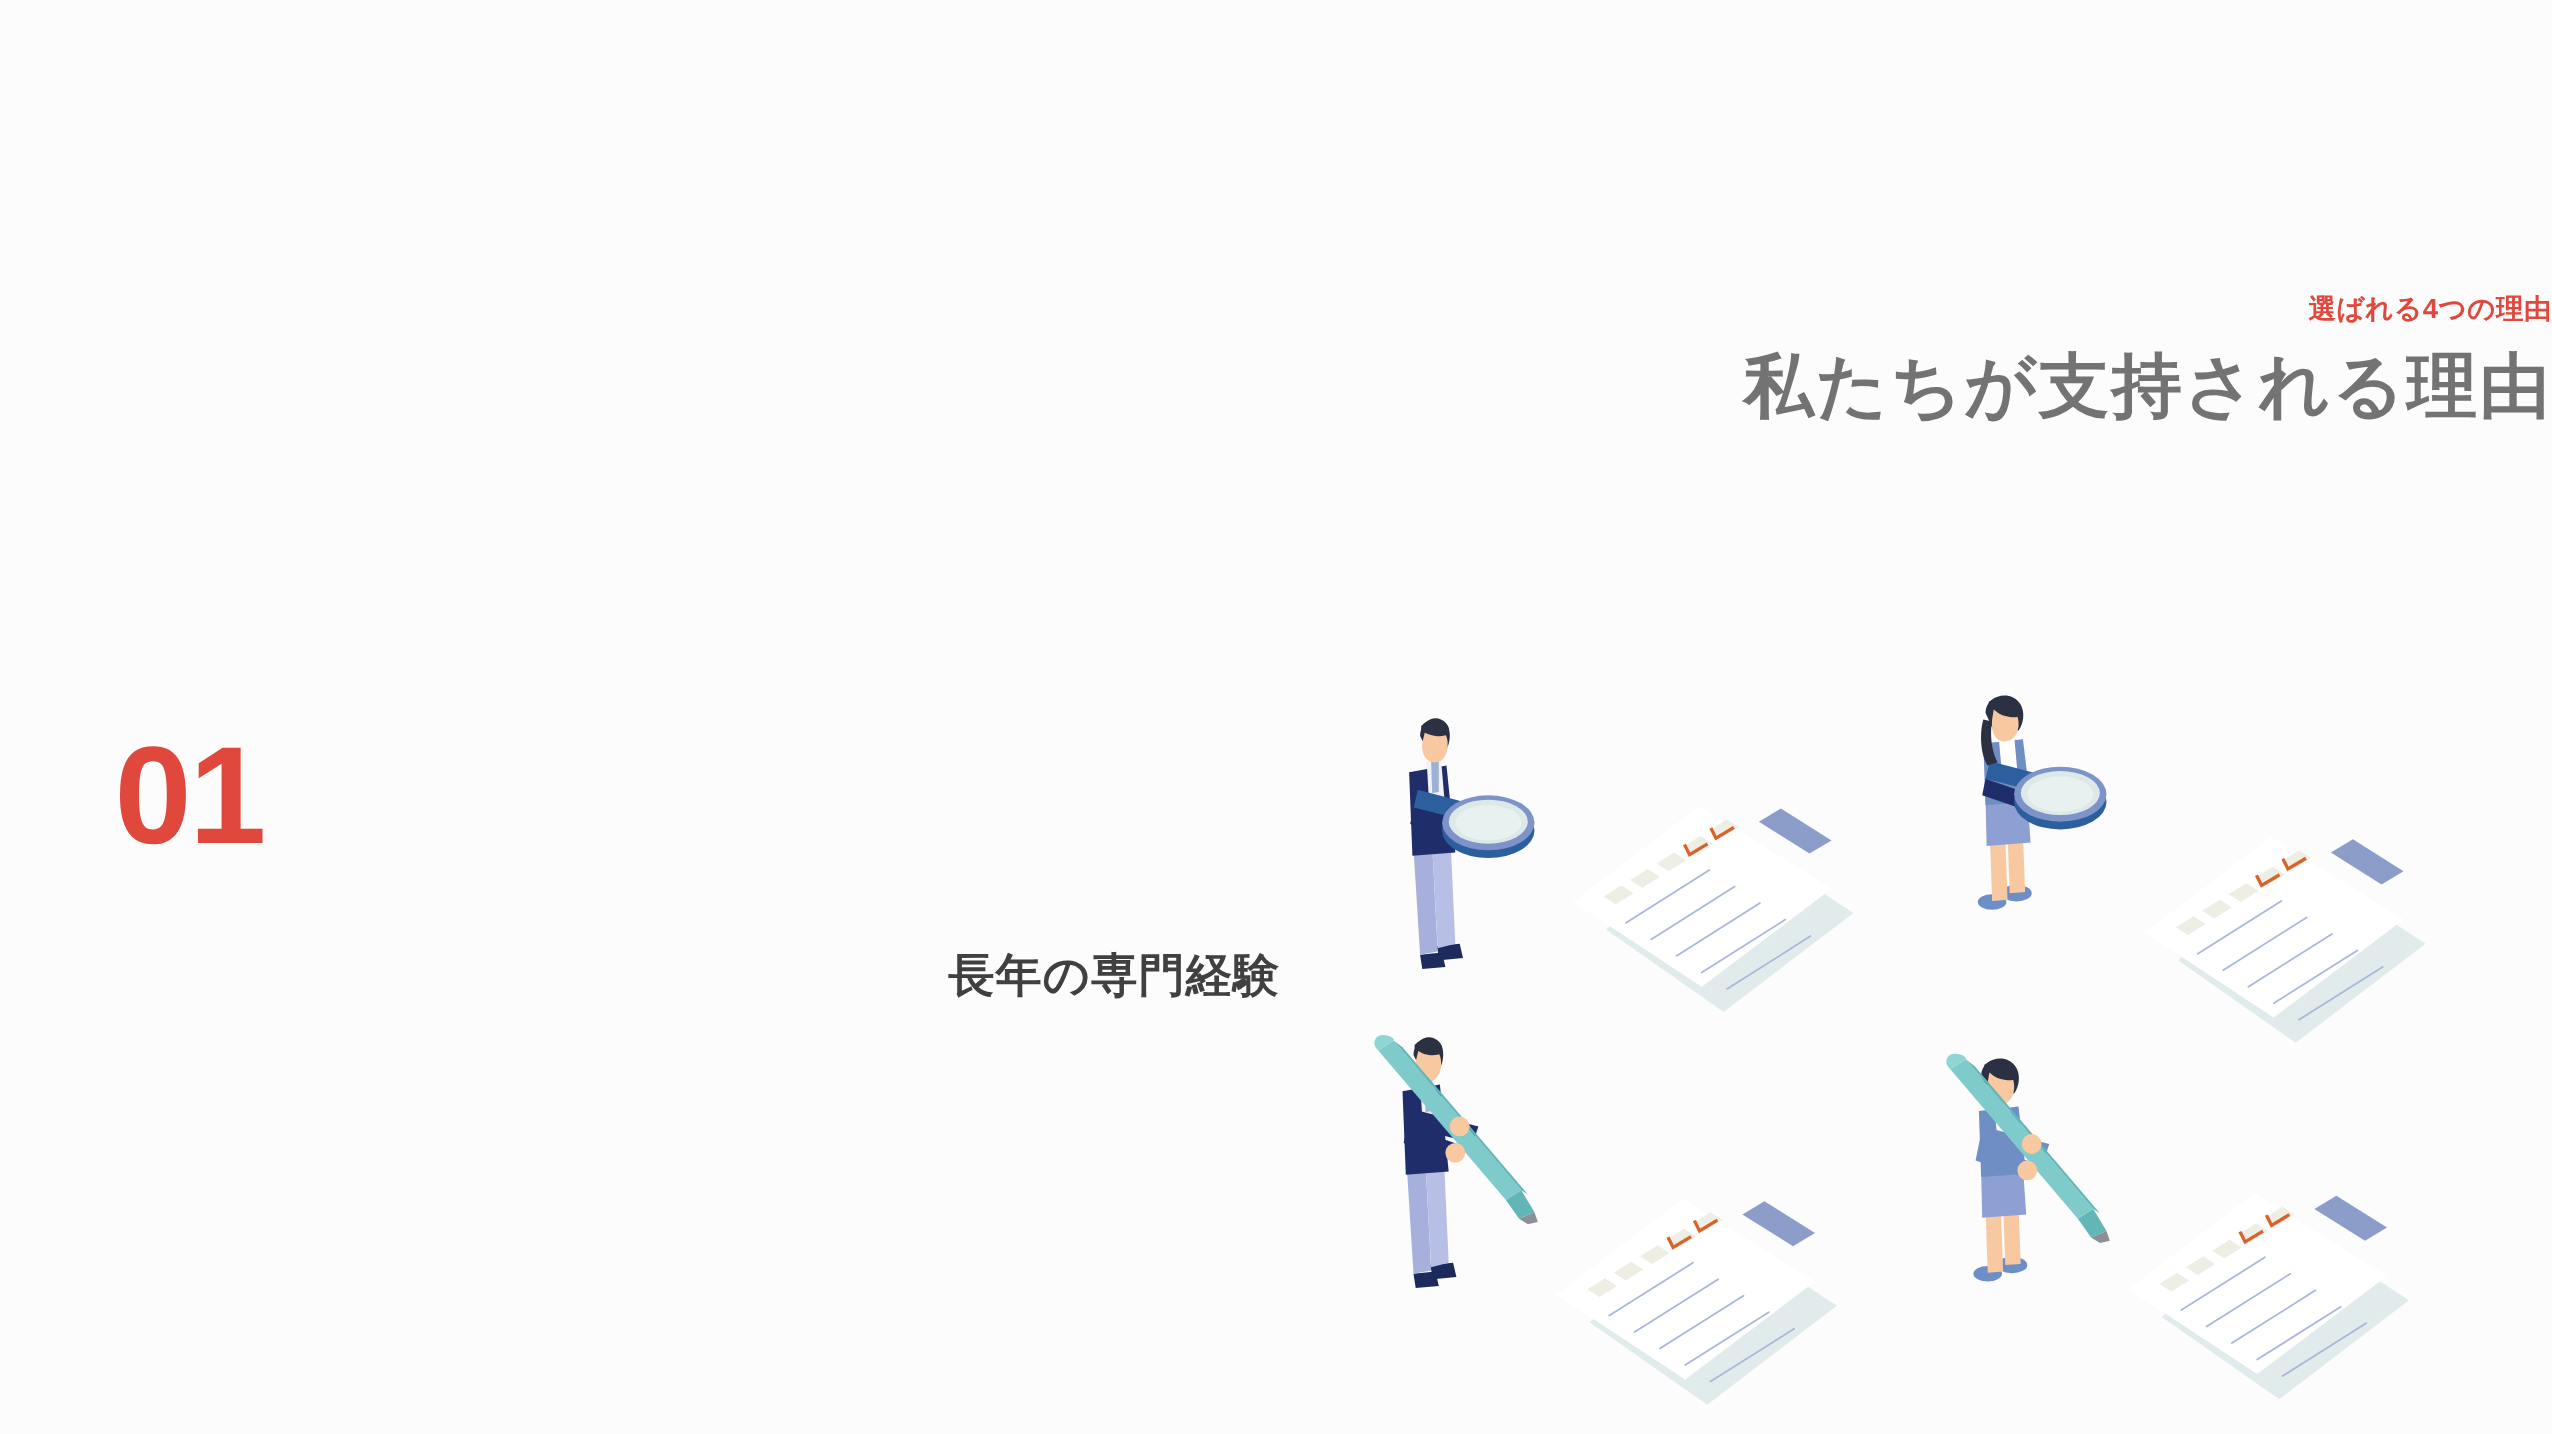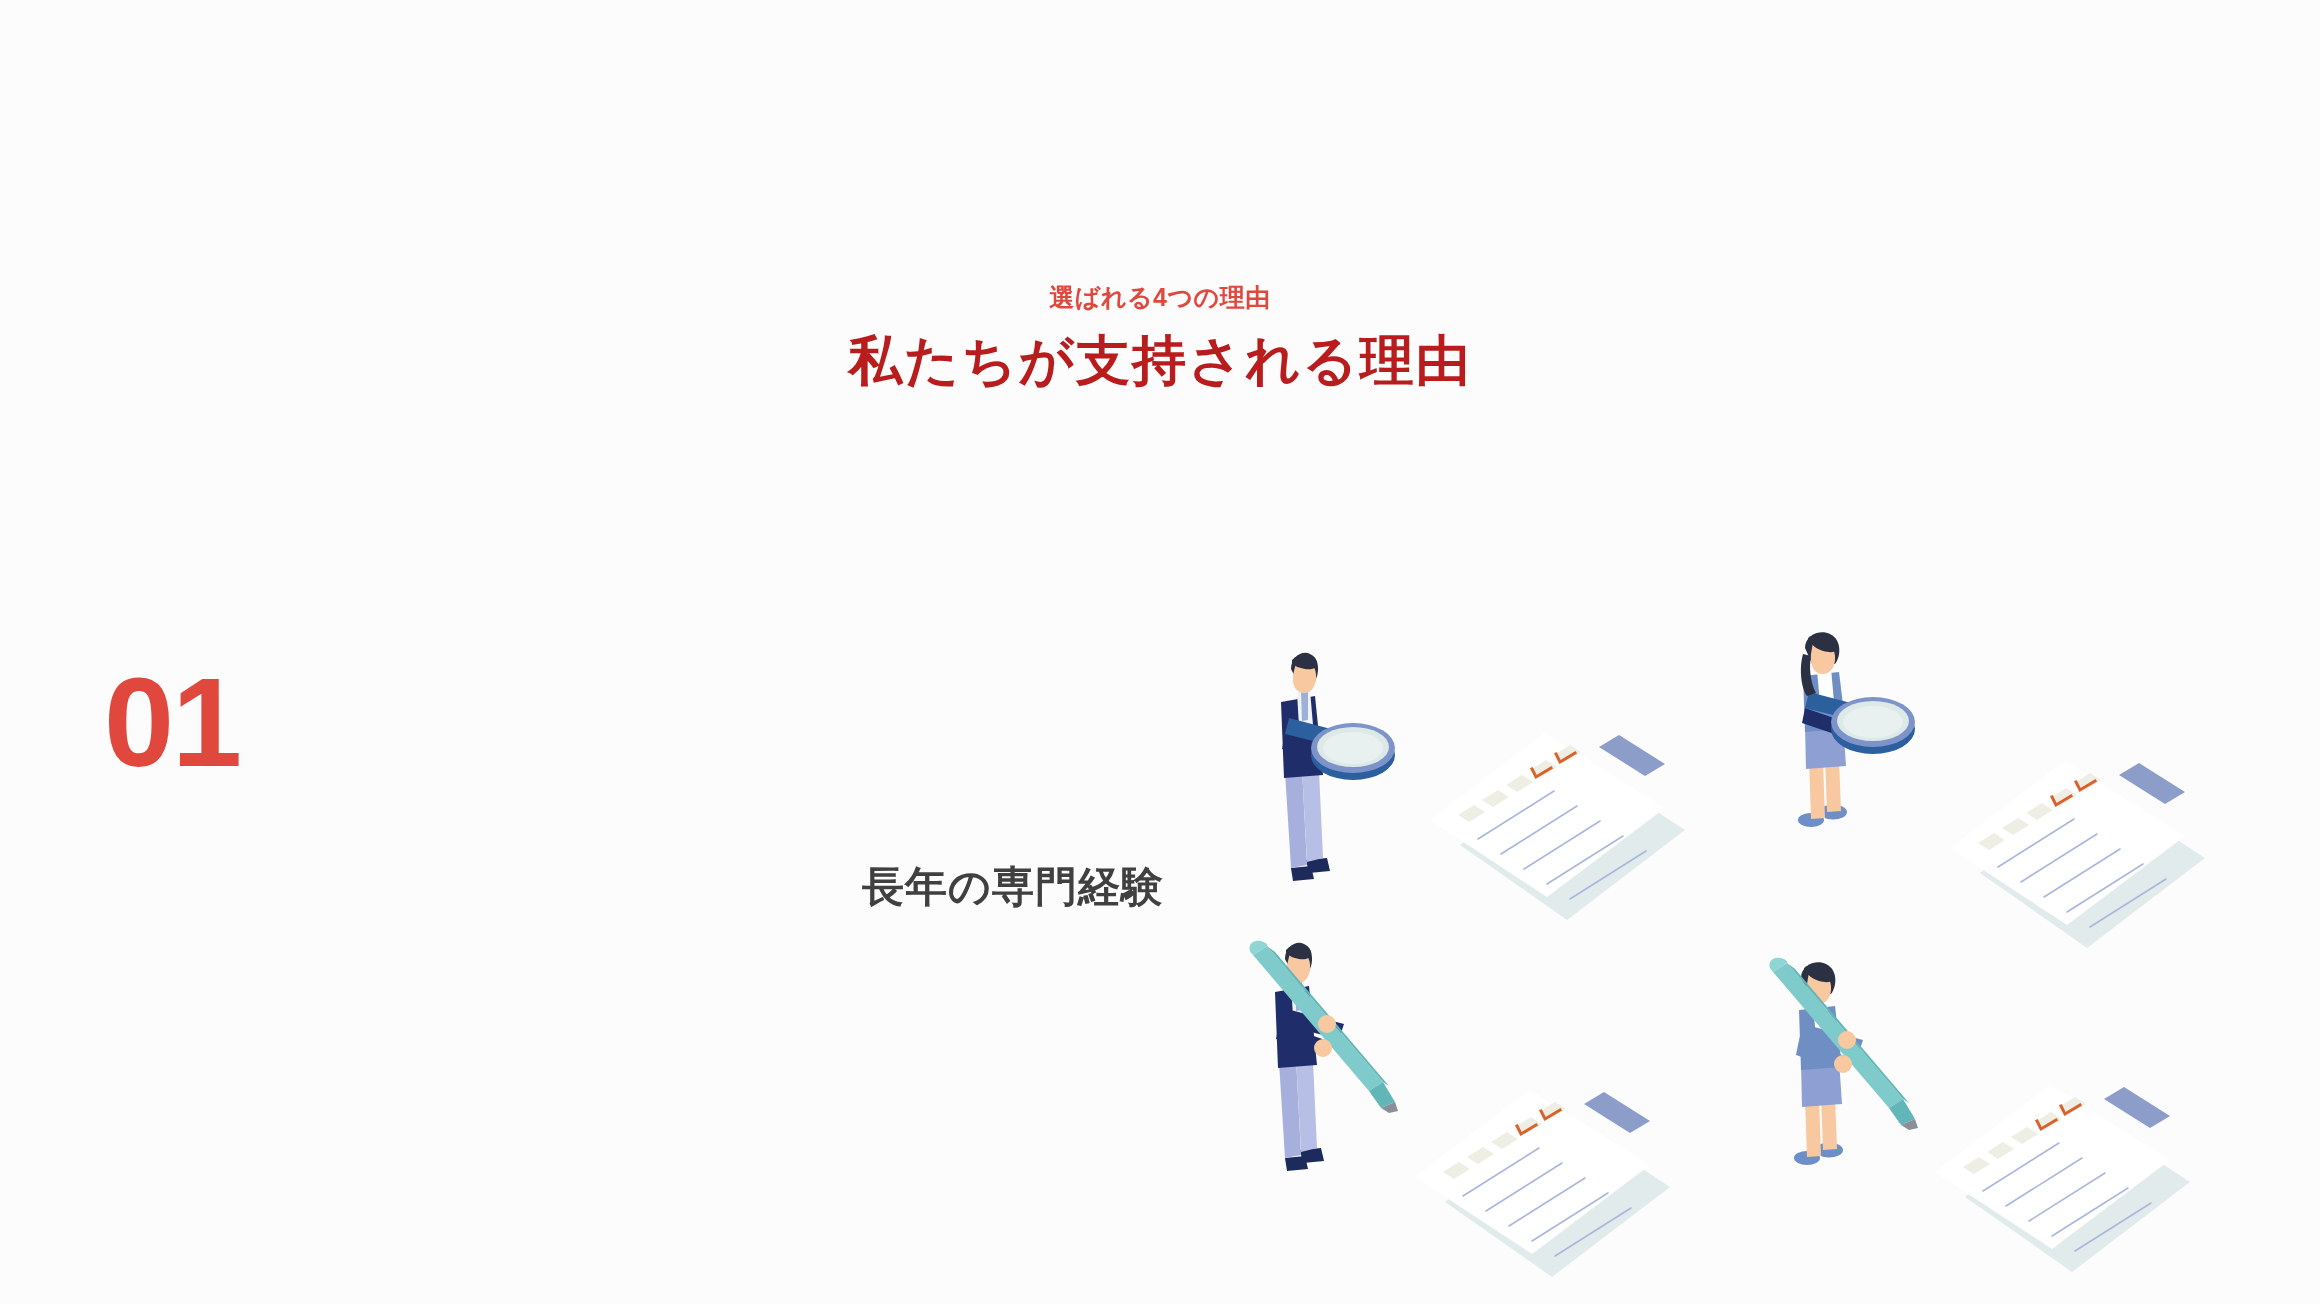--- a/index.html
+++ b/index.html
@@ -7,35 +7,35 @@
   body {
     background:#fcfcfd;
     font-family:"Liberation Sans", sans-serif;
     overflow:hidden;
     position:relative;
   }
 
   
   .section-header{
     position:absolute;
-    top:282px; left:0; width:100%;
-    text-align:center;
+    top:266px; left:0; width:100%;
+    text-align:right;
   }
   .eyebrow{
     font-size:25px;
     font-weight:700;
     color:#e0473d;
     letter-spacing:0.5px;
     line-height:1.25;
   }
   .headline{
     margin-top:14px;
-    font-size:54px;
+    font-size:64px;
     font-weight:700;
-    color:#b91c1c;
+    color:#737373;
     letter-spacing:2px;
     line-height:1.25;
   }
 
   
   .content-block{
     position:absolute;
     top:660px;
     left:104px;
     width:1060px;

